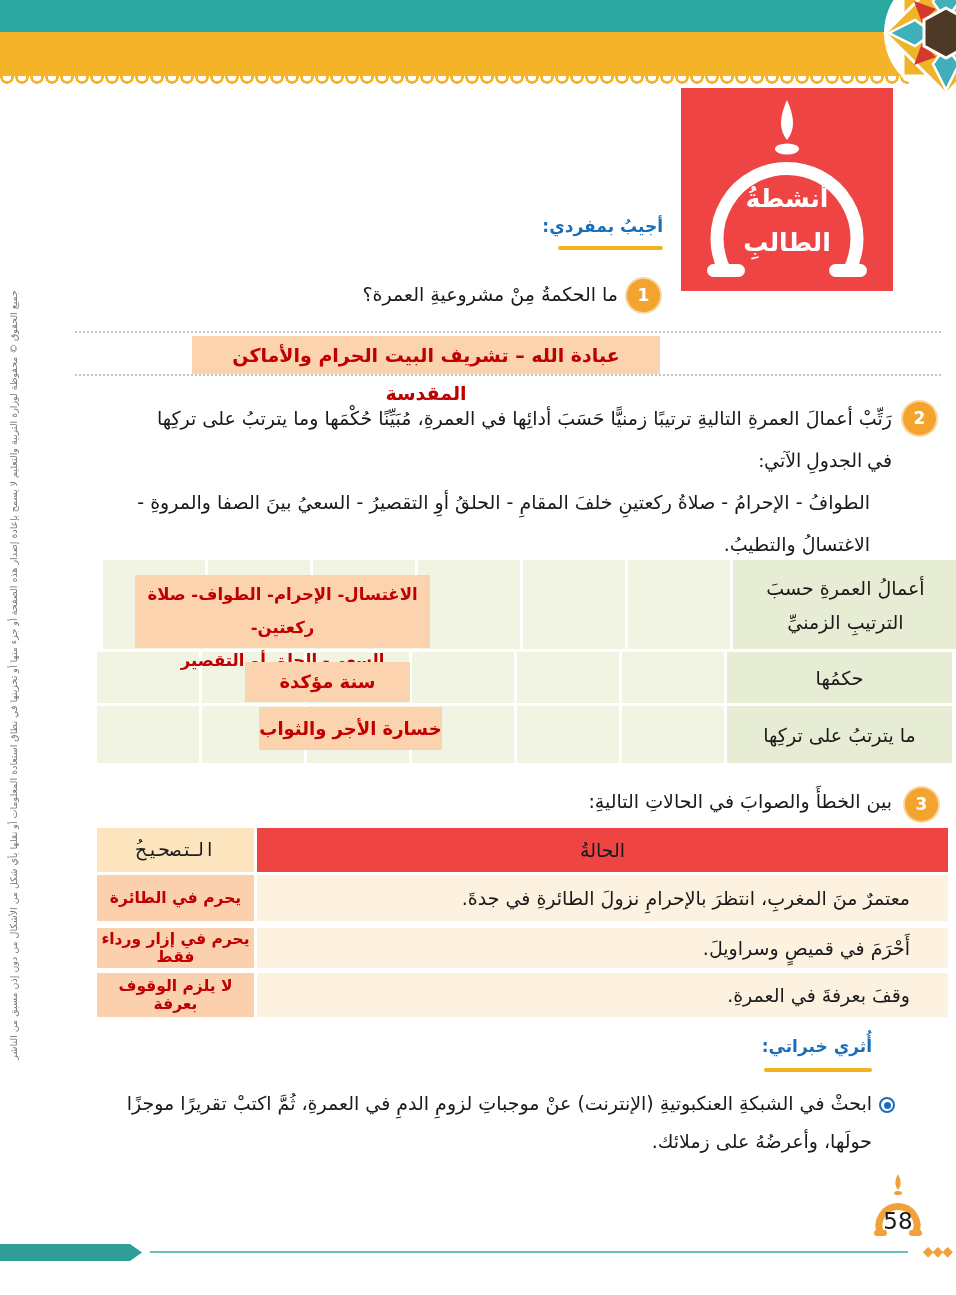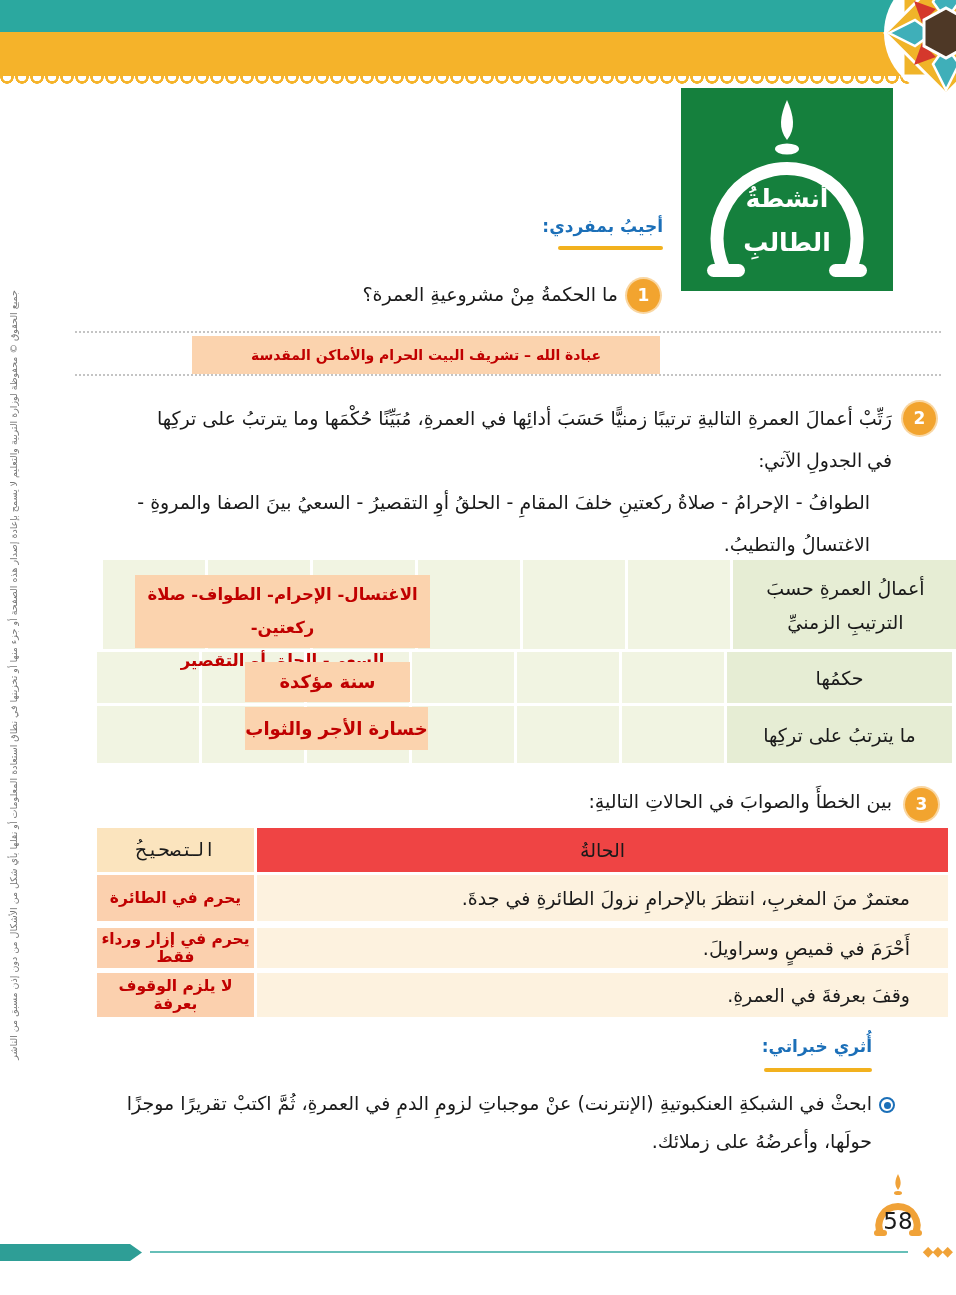--- a/index.html
+++ b/index.html
@@ -15,40 +15,40 @@
   
   .band-teal{left:0; top:0; width:100%; height:32px; background:#2BA89F;}
   .band-yellow{left:0; top:32px; width:100%; height:44px; background:#F5B32A;}
   .scallops{
     left:0; top:76px; width:100%; height:10px;
     background-image:radial-gradient(circle at 7px 1px, #ffffff 4px, #F5B32A 4.5px, #F5B32A 6.5px, transparent 7px);
     background-size:15px 10px; background-repeat:repeat-x;
   }
 
   
-  .badge{right:63px; top:88px; width:212px; height:203px; background:#15803d;}
+  .badge{right:63px; top:88px; width:212px; height:203px; background:#ef4444;}
   .badge svg{position:absolute; inset:0;}
   .badge-text{position:absolute; width:100%; text-align:center; color:#ffffff; font-weight:bold; font-size:25px;}
 
   
   .blue-heading{color:#1B6FB8; font-weight:bold; font-size:17px;}
   .heading-rule{height:4px; background:#F2B11E; border-radius:2px;}
 
   
   .qnum{
     width:33px; height:33px; border-radius:50%; background:#F2A42F;
     color:#ffffff; font-weight:bold; font-size:17px; text-align:center; line-height:33px;
     box-shadow:0 0 0 2px rgba(242,164,47,.45);
   }
   .qtext{font-size:19px;}
 
   
   .dotted{border-top:2px dotted #c4c4c4; height:0;}
   .fill-box{
-    background:#FBD3AE; color:#C00000; font-weight:bold; text-align:center; font-size:14px;
+    background:#FBD3AE; color:#C00000; font-weight:bold; text-align:center; font-size:19px;
   }
 
   
   .t2{left:97px; top:560px; width:855px; height:203px;}
   .t2-row{position:absolute; left:0; width:100%; display:flex; flex-direction:row;}
   .t2-label{
     width:225px; margin-left:3px; background:#E6EDD4; display:flex; align-items:center; justify-content:center;
     text-align:center; font-size:19px; line-height:34px;
   }
   .t2-body{
@@ -154,21 +154,21 @@
       <div class="t2-body"></div>
     </div>
     <div class="t2-row" style="top:146px; height:57px;border-radius:18px;">
       <div class="t2-label">ما يترتبُ على تركِها</div>
       <div class="t2-body"></div>
     </div>
 
     <div class="abs fill-box preline" style="left:38px; top:15px; width:295px; height:73px; font-size:16.5px; line-height:33px; padding-top:3px; box-sizing:border-box;">الاغتسال- الإحرام- الطواف- صلاة ركعتين-
 السعي- الحلق أو التقصير</div>
     <div class="abs fill-box" style="left:148px; top:102px; width:165px; height:40px; line-height:40px; font-size:18px;">سنة مؤكدة</div>
-    <div class="abs fill-box" style="left:148px; top:147px; width:183px; height:43px; line-height:43px; font-size:18px;">خسارة الأجر والثواب</div>
+    <div class="abs fill-box" style="left:162px; top:147px; width:183px; height:43px; line-height:43px; font-size:18px;">خسارة الأجر والثواب</div>
   </div>
 
   <div class="abs qnum" style="right:18px; top:788px;">3</div>
   <div class="abs qtext nowrap" style="right:64px; top:790px;">بين الخطأَ والصوابَ في الحالاتِ التاليةِ:</div>
 
   <div class="abs t3">
     <div class="t3-row" style="top:0; height:44px;">
       <div class="t3-case t3-head">الحالةُ</div>
       <div class="t3-corr t3-corr-head">التصحيحُ</div>
     </div>

